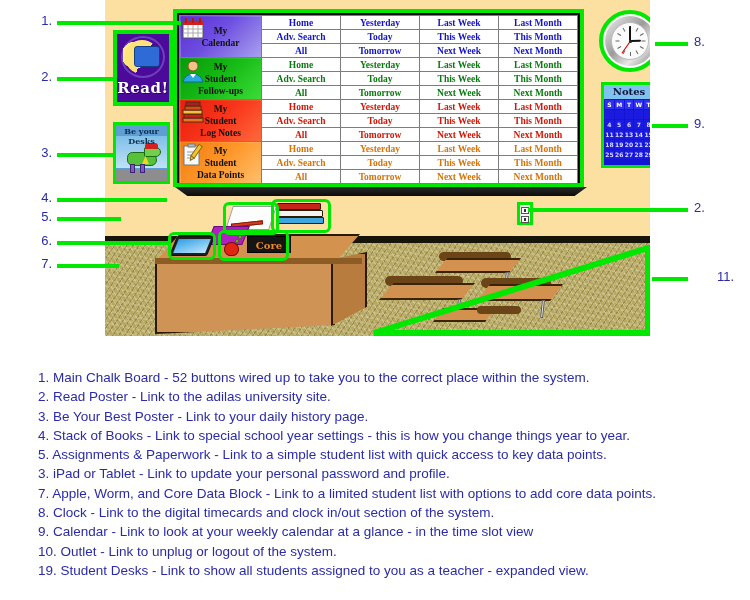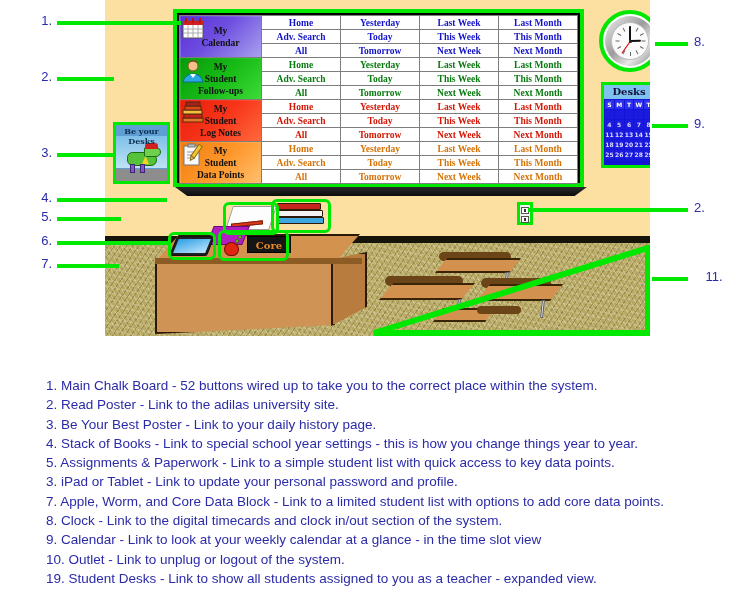--- a/index.html
+++ b/index.html
@@ -166,21 +166,21 @@
 
   
   .lead { position:absolute; height:4px; background:#00E800; }
   .num  { position:absolute; color:#2B2BA8; font-family:"Liberation Sans", sans-serif;
           font-size:13px; font-weight:normal; text-align:right; }
 
   
   #legend { position:absolute; left:38px; top:368px; width:700px; }
   #legend li { color:#2B2BA8; font-family:"Liberation Sans", sans-serif; font-size:13.5px;
       line-height:19.3px; list-style:none; white-space:nowrap; }
-  #legend ol { margin:8px; padding:0; }
+  #legend ol { margin:0; padding:0; }
 </style>
 </head>
 <body>
 
 <div id="page">
 
   <div id="scene">
     <div class="wall"></div>
     <div class="baseboard"></div>
     <div class="floor"></div>
@@ -300,20 +300,25 @@
               <td class="tx-org">All</td>
               <td class="tx-org">Tomorrow</td>
               <td class="tx-org">Next Week</td>
               <td class="tx-org">Next Month</td>
             </tr>
           </tbody>
       </table>
     </div>
     <div id="board-ledge"></div>
 
+    <div id="poster-read">
+      <div class="read-ring"></div>
+      <div class="read-moon"></div>
+      <div class="read-word">Read!</div>
+    </div>
 
     <div id="poster-best">
       <div class="best-sky"></div>
       <div class="best-ground"></div>
       <div class="croc">
         <div class="croc-body"></div>
         <div class="croc-head"></div>
         <div class="croc-hat"></div>
         <div class="croc-tie"></div>
         <div class="croc-leg" style="left:5px"></div>
@@ -338,21 +343,21 @@
         <div class="tick" style="transform:rotate(300deg)"></div>
         <div class="tick" style="transform:rotate(330deg)"></div>
         <div class="hand h-min"></div>
         <div class="hand h-hour"></div>
         <div class="hand h-sec"></div>
         <div class="clk-pin"></div>
       </div>
     </div>
 
     <div id="wallcal">
-      <div class="cal-title">Desks</div>
+      <div class="cal-title">Notes</div>
       <div class="cal-grid" id="cal-grid">
           <div class="dow">S</div>
           <div class="dow">M</div>
           <div class="dow">T</div>
           <div class="dow">W</div>
           <div class="dow">T</div>
           <div></div>
           <div></div>
           <div></div>
           <div></div>
@@ -453,21 +458,21 @@
   <div class="num" style="left:22px;  top:13px;  width:30px;">1.</div>
   <div class="num" style="left:22px;  top:69px;  width:30px;">2.</div>
   <div class="num" style="left:22px;  top:145px; width:30px;">3.</div>
   <div class="num" style="left:22px;  top:190px; width:30px;">4.</div>
   <div class="num" style="left:22px;  top:209px; width:30px;">5.</div>
   <div class="num" style="left:22px;  top:233px; width:30px;">6.</div>
   <div class="num" style="left:22px;  top:256px; width:30px;">7.</div>
   <div class="num" style="left:694px; top:34px;  width:34px; text-align:left;">8.</div>
   <div class="num" style="left:694px; top:116px; width:34px; text-align:left;">9.</div>
   <div class="num" style="left:694px; top:200px; width:40px; text-align:left;">2.</div>
-  <div class="num" style="left:694px; top:269px; width:40px; text-align:center;">11.</div>
+  <div class="num" style="left:694px; top:269px; width:40px; text-align:right;">11.</div>
 
   <div id="legend">
     <ol id="legend-list">
         <li>1. Main Chalk Board - 52 buttons wired up to take you to the correct place within the system.</li>
         <li>2. Read Poster - Link to the adilas university site.</li>
         <li>3. Be Your Best Poster - Link to your daily history page.</li>
         <li>4. Stack of Books - Link to special school year settings - this is how you change things year to year.</li>
         <li>5. Assignments &amp; Paperwork - Link to a simple student list with quick access to key data points.</li>
         <li>3. iPad or Tablet - Link to update your personal password and profile.</li>
         <li>7. Apple, Worm, and Core Data Block - Link to a limited student list with options to add core data points.</li>

